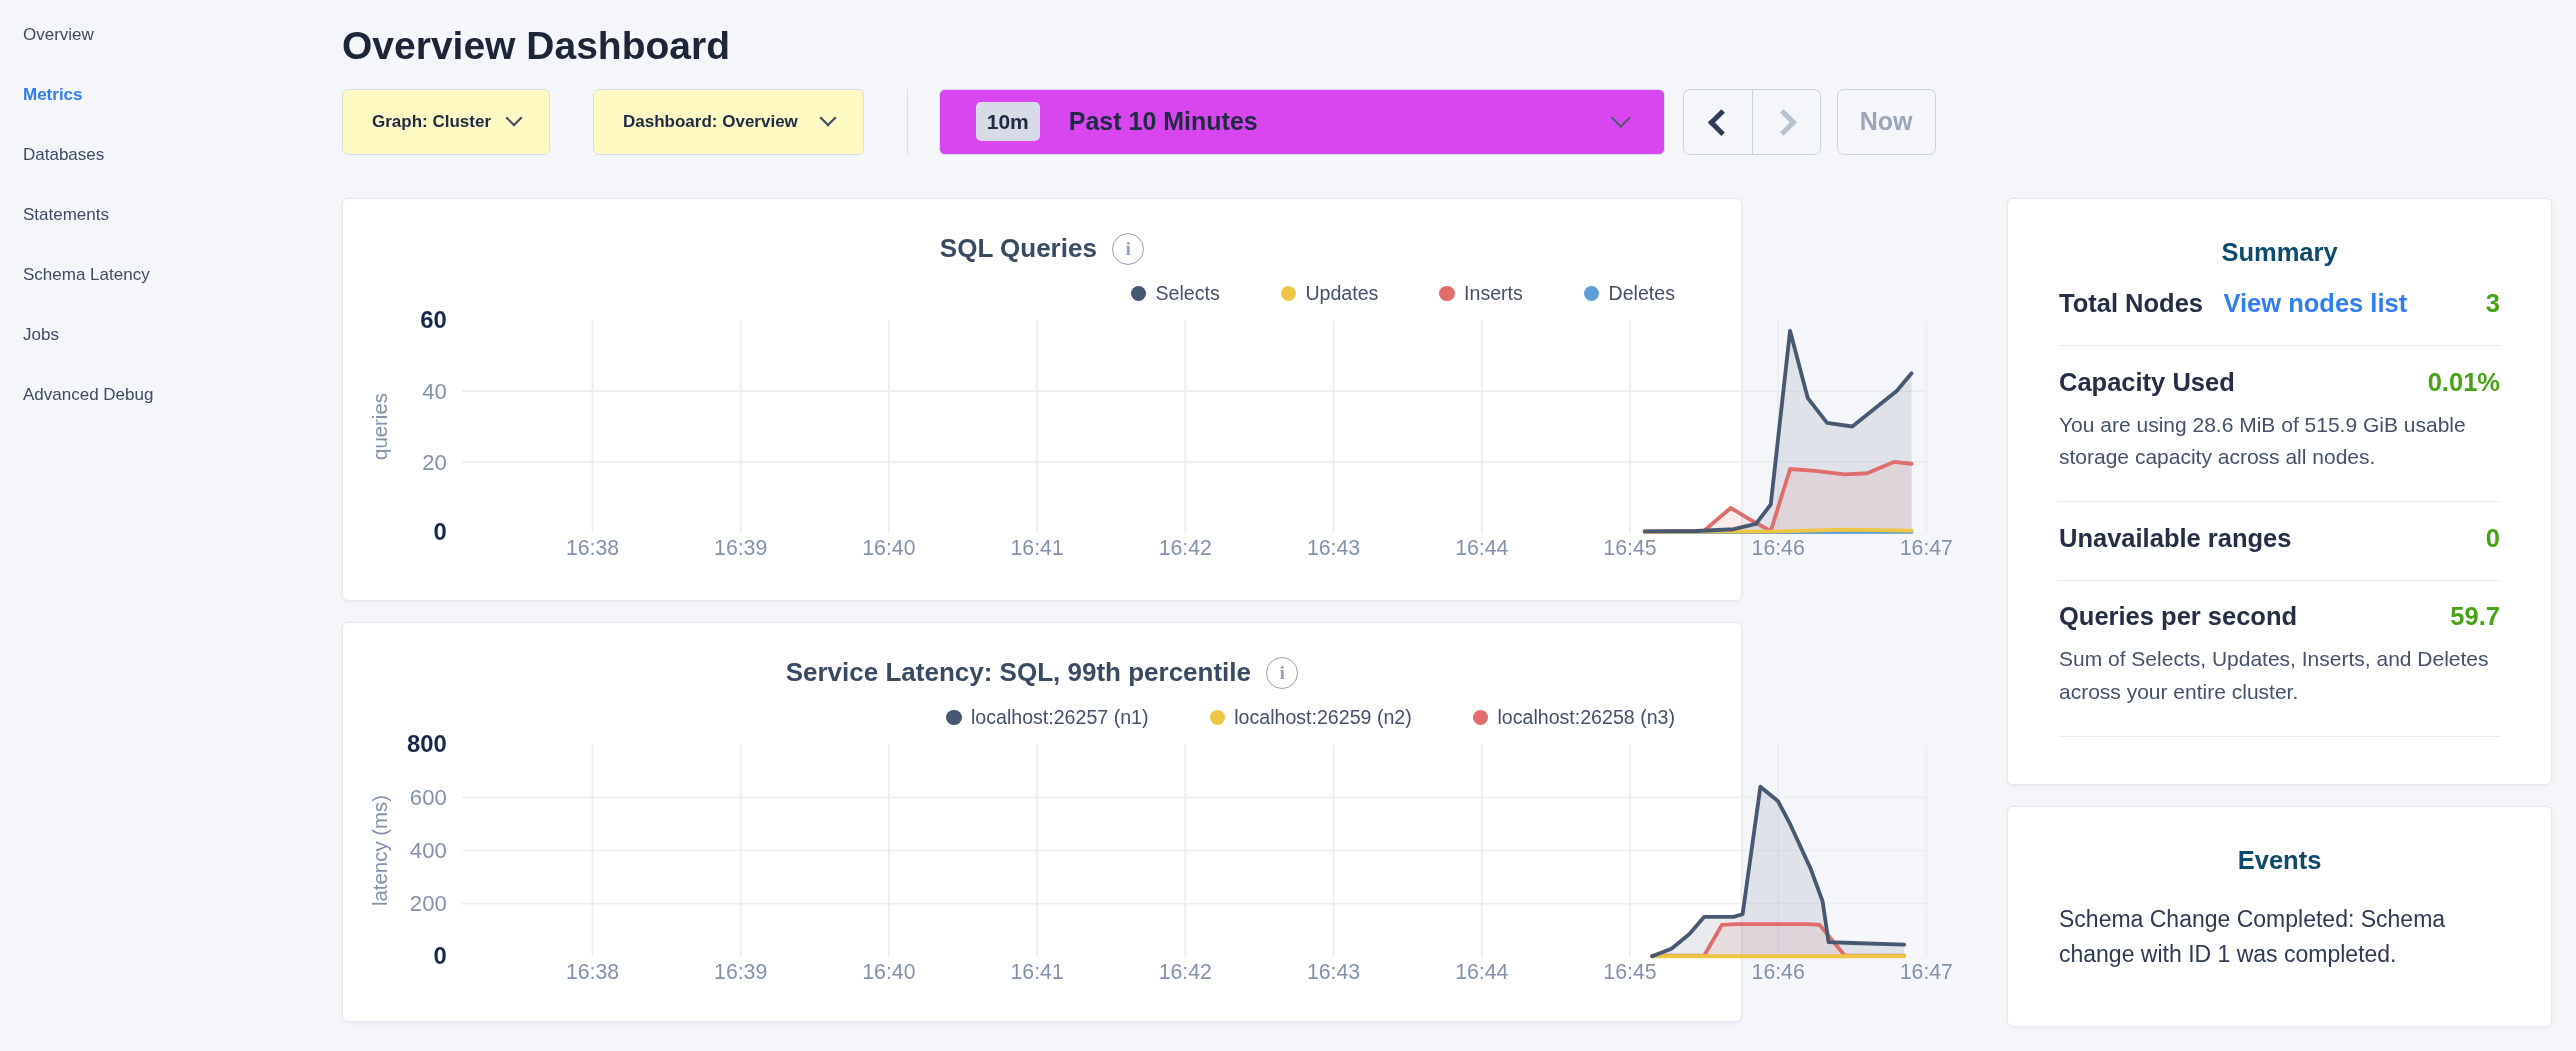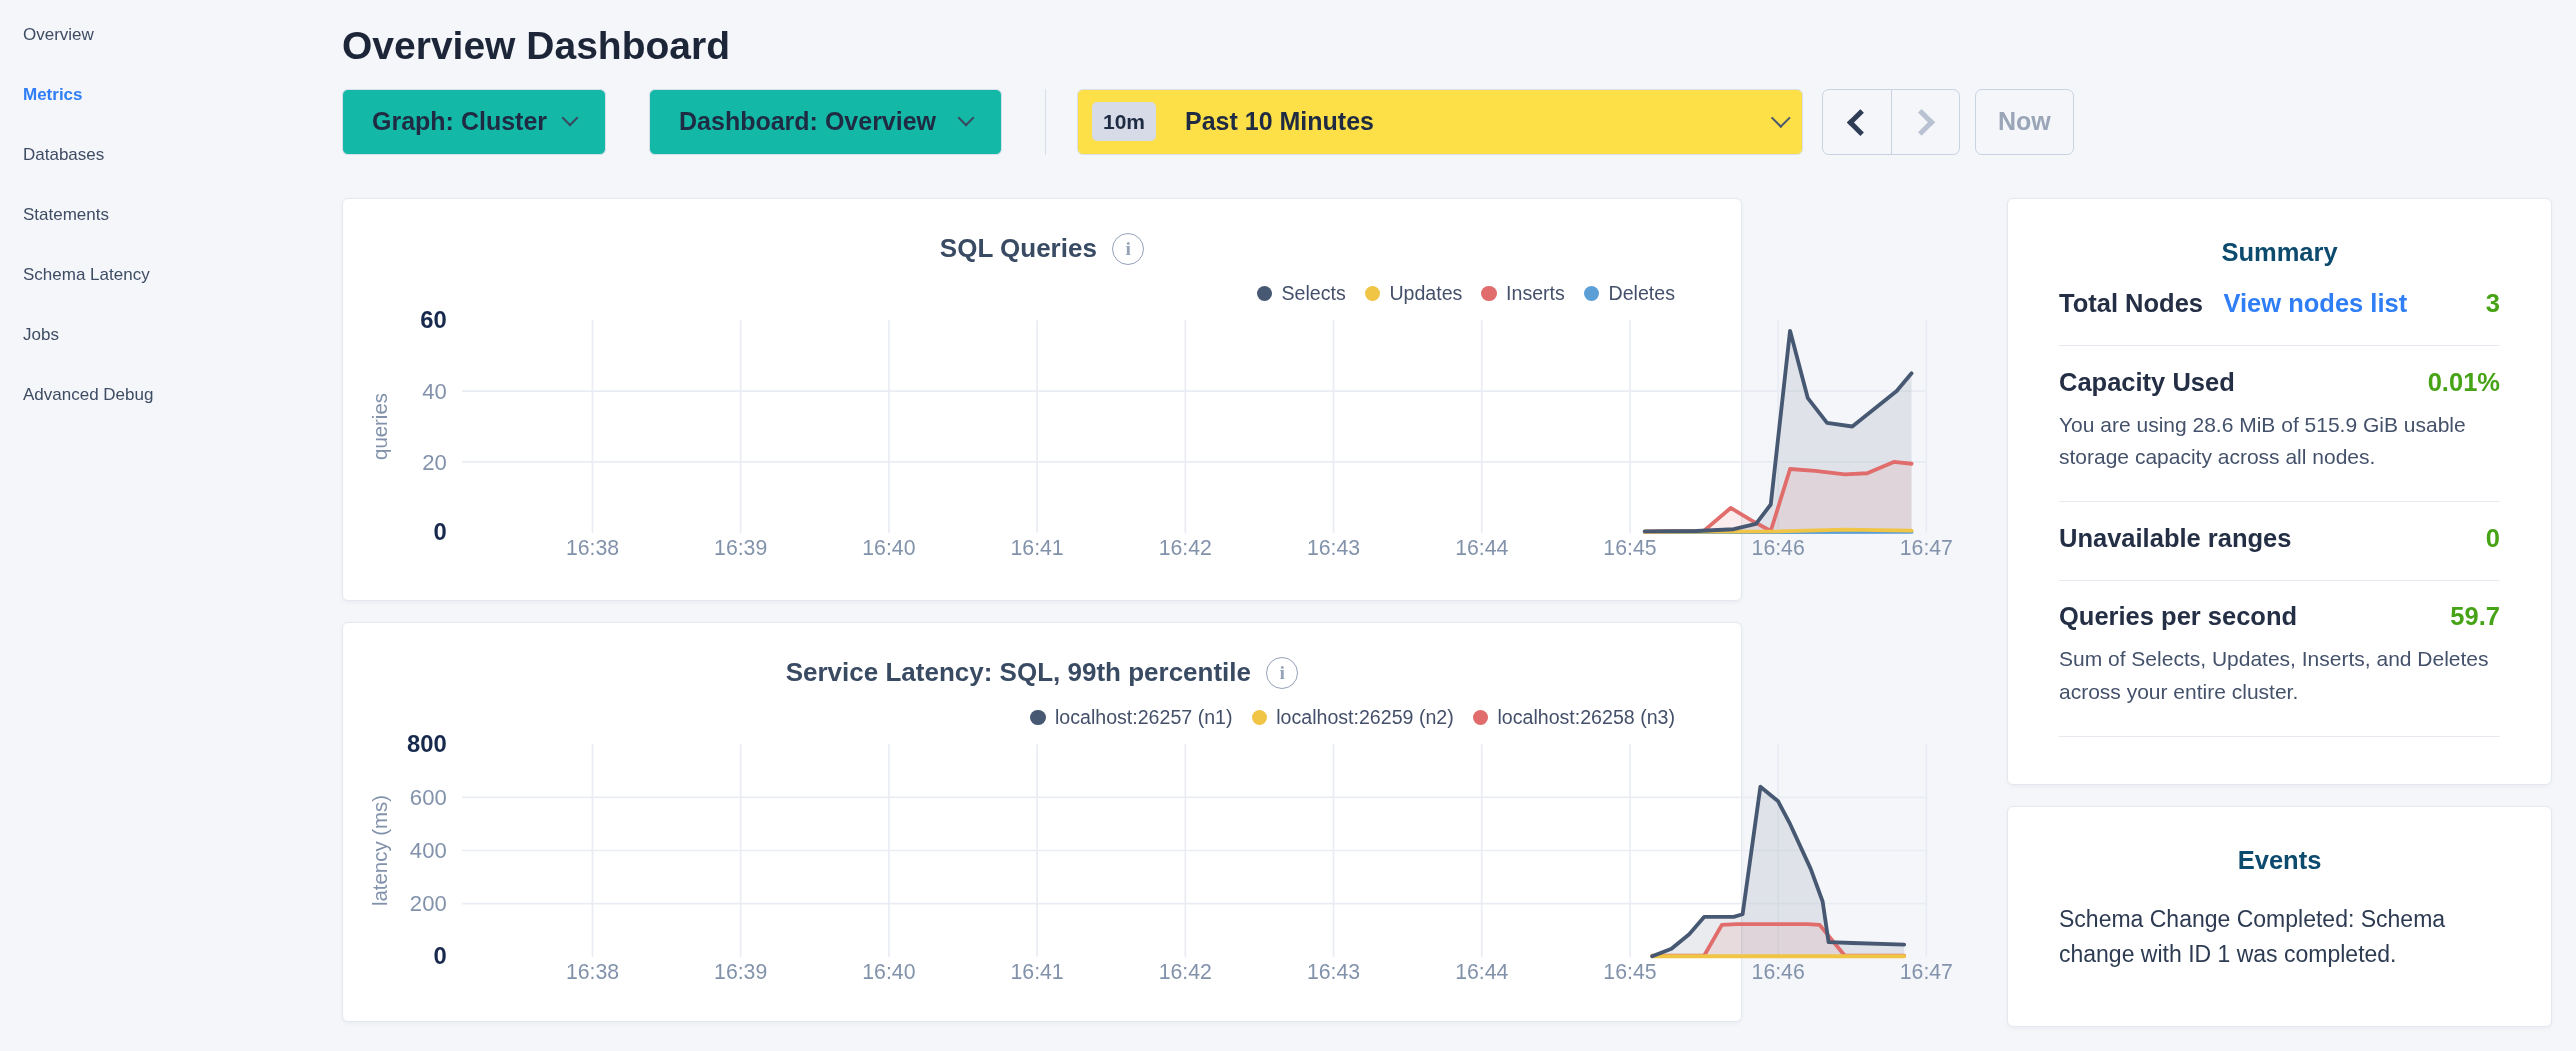--- a/index.html
+++ b/index.html
@@ -10,30 +10,30 @@
   
   .sidebar { position:absolute; left:0; top:0; width:342px; padding-top:18.7px; }
   .nav-item { margin:0 0 29px 23px; font-size:17px; line-height:31px; color:#3e4c63; cursor:pointer; }
   .nav-item.active { color:#2f7ef6; font-weight:700; }
 
   
   .main { position:absolute; left:342px; top:0; width:2234px; }
   h1.page-title { margin:22px 0 0 0; font-size:39px; line-height:48px; font-weight:700; color:#1d2638; }
 
   .toolbar { display:flex; align-items:center; margin-top:18.7px; height:66px; }
-  .dropdown { height:66px; background:#14b8a6; border:0.9px solid #d8deea; border-radius:6px;
-              display:flex; align-items:center; padding:0 29px; font-size:25px; font-weight:700; color:#1f2b42; cursor:pointer; }
+  .dropdown { height:66px; background:#fef9c3; border:0.9px solid #d8deea; border-radius:6px;
+              display:flex; align-items:center; padding:0 29px; font-size:17px; font-weight:700; color:#1f2b42; cursor:pointer; }
   .dropdown .chev { margin-left:17px; }
   .dd2 { margin-left:43px;gap:7px; }
   .chev { display:inline-block; width:12px; height:12px; border-right:2.6px solid #3c4a61; border-bottom:2.6px solid #3c4a61;
           transform:rotate(45deg); margin-top:-6.8px; }
   .v-divider { width:0.9px; height:66px; background:#d8deea; margin-left:43px; }
 
-  .time-selector { margin-left:31px; width:726px; height:66px; background:#fde047; border:0.9px solid #d8deea; border-radius:6px;
-                   display:flex; align-items:center; padding:0 14px; cursor:pointer; }
+  .time-selector { margin-left:31px; width:726px; height:66px; background:#d946ef; border:0.9px solid #d8deea; border-radius:6px;
+                   display:flex; align-items:center; padding:0 36px; cursor:pointer; }
   .time-badge { background:#d6dbe7; border-radius:5.1px; font-size:21px; font-weight:700; color:#1f2b42; padding:7.7px 11px; }
   .time-label { margin-left:29px; font-size:25px; font-weight:700; color:#1f2b42; }
   .time-chev { margin-left:auto; width:13.6px; height:13.6px; border-right:2.6px solid #4a586f; border-bottom:2.6px solid #4a586f;
                transform:rotate(45deg); margin-top:-6.8px; }
 
   .pager { display:flex; margin-left:18.7px; height:66px; border:0.9px solid #c9d2e2; border-radius:6.8px; overflow:hidden; }
   .pager-btn { width:68px; height:65px; display:flex; align-items:center; justify-content:center; cursor:pointer; }
   .pager-btn + .pager-btn { border-left:0.9px solid #c9d2e2; }
   .arrow-left { width:18.7px; height:18.7px; border-left:5.1px solid #2e3c55; border-bottom:5.1px solid #2e3c55; transform:rotate(45deg); margin-left:6.8px; }
   .arrow-right { width:18.7px; height:18.7px; border-right:5.1px solid #b9c2d2; border-bottom:5.1px solid #b9c2d2; transform:rotate(-45deg); margin-right:6.8px; }
@@ -46,21 +46,21 @@
   .right-col { width:545px; margin-left:17px; display:flex; flex-direction:column; }
 
   .card { background:#fff; border:0.9px solid #e3e8ef; border-radius:6px; box-shadow:0 1.7px 4.3px rgba(14,30,62,0.04); }
 
   .chart-card { position:relative; width:1400px; height:403px; }
   .chart-card.second { margin-top:21px; height:400px; }
   .chart-title-row { display:flex; justify-content:center; align-items:center; gap:15.3px; padding-top:34px; }
   .chart-title { font-size:26px; font-weight:700; color:#394a63; }
   .info-icon { width:32px; height:32px; border:1.7px solid #94a2b8; border-radius:50%; color:#94a2b8; font-size:19.6px; font-weight:700;
                display:flex; align-items:center; justify-content:center; cursor:pointer; font-family:"Liberation Serif", serif; }
-  .legend { position:absolute; right:66px; top:83px; display:flex; gap:19px; align-items:center; }
+  .legend { position:absolute; right:66px; top:83px; display:flex; gap:61px; align-items:center; }
   .legend-item { display:flex; align-items:center; gap:9.4px; }
   .legend-dot { width:15.3px; height:15.3px; border-radius:50%; display:inline-block; }
   .legend-label { font-size:19.6px; color:#44506a; }
   svg.plot { position:absolute; left:0; top:104px; display:block; }
   svg text { font-family:"Liberation Sans", sans-serif; }
 
   
   .panel { padding:0 51px 48px 51px; }
   .panel-title { text-align:center; font-size:25.5px; font-weight:700; color:#0c4a6e; padding-top:39px; }
   .srow { display:flex; align-items:flex-end; margin-top:22px; }

